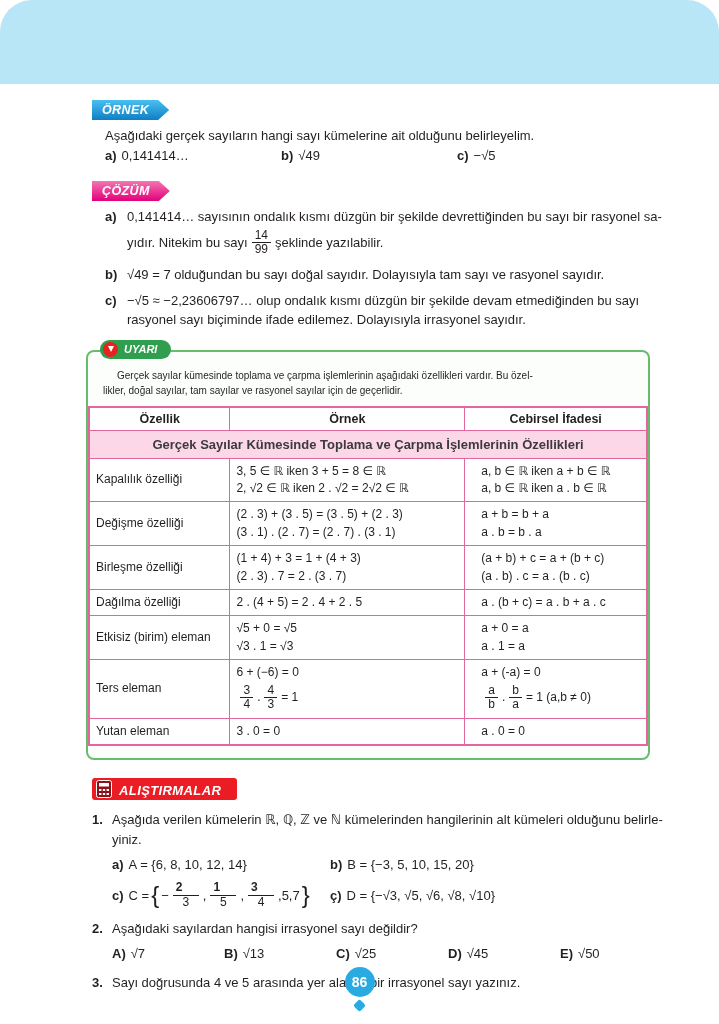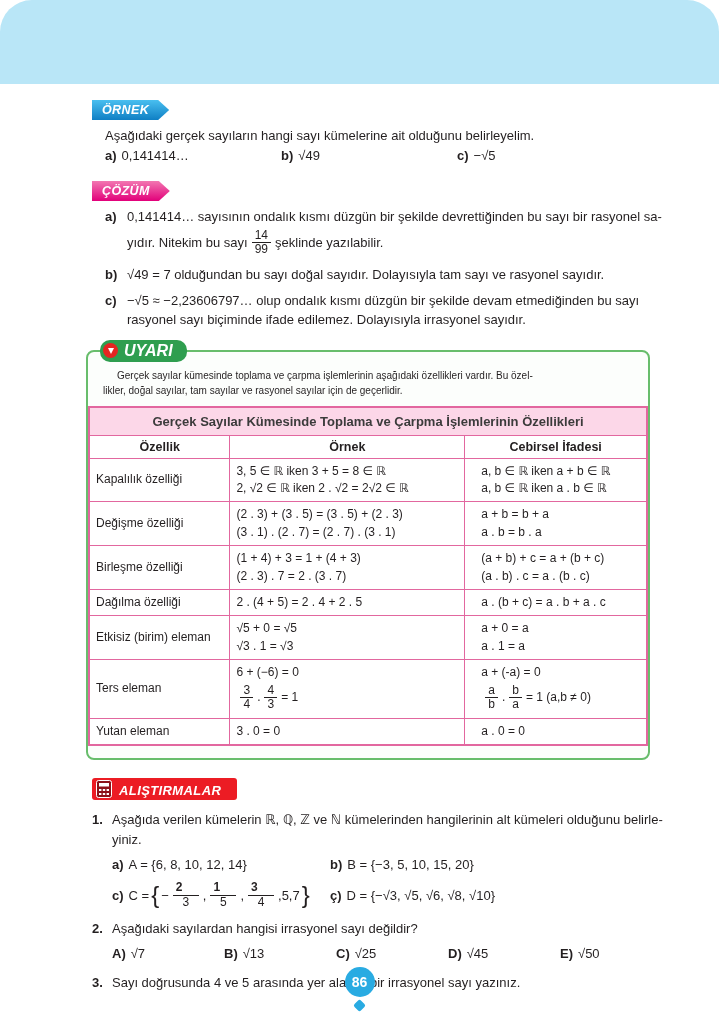--- a/index.html
+++ b/index.html
@@ -28,21 +28,21 @@
   .frac{display:inline-flex;flex-direction:column;align-items:center;vertical-align:middle;
         line-height:1.15;font-size:12px;margin:0 4px;}
   .frac .num{border-bottom:1px solid #231f20;padding:0 3px;}
   .frac .den{padding:0 3px;}
   .fracline{display:flex;align-items:center;margin:2px 0;}
 
   
   .uyari-box{position:relative;border:2px solid #68bd6c;border-radius:8px;background:#fcfefc;
              margin:20px 0 0 -6px;width:560px;padding:12px 0 12px 0;}
   .uyari-tab{position:absolute;top:-12px;left:12px;background:#2f9e4f;border-radius:10px;color:#fff;
-             font-weight:bold;font-style:italic;font-size:16px;display:flex;align-items:center;gap:6px;
+             font-weight:bold;font-style:italic;font-size:11px;display:flex;align-items:center;gap:6px;
              padding:2px 14px 2px 3px;}
   .uyari-icon{width:15px;height:15px;border-radius:50%;background:#e52421;display:flex;
               align-items:center;justify-content:center;flex:none;}
   .uyari-icon::after{content:"";width:0;height:0;border-left:3.5px solid transparent;
               border-right:3.5px solid transparent;border-top:6px solid #fff;}
   .uyari-intro{margin:4px 15px 8px 15px;line-height:1.5;font-size:10px;}
   .uyari-intro .l1{text-indent:14px;}
 
   
   table.props{border-collapse:collapse;margin:4px auto 0 auto;border:2px solid #e2679f;font-size:12px;}
@@ -140,26 +140,26 @@
         <span>UYARI</span>
       </div>
       <div class="uyari-intro">
         <div class="l1 nw">Gerçek sayılar kümesinde toplama ve çarpma işlemlerinin aşağıdaki özellikleri vardır. Bu özel-</div>
         <div class="nw">likler, doğal sayılar, tam sayılar ve rasyonel sayılar için de geçerlidir.</div>
       </div>
 
       <table class="props">
         <tbody>
             <tr>
-          <th class="title" colspan="3">Gerçek Sayılar Kümesinde Toplama ve Çarpma İşlemlerinin Özellikleri</th>
-        </tr>
-        <tr>
           <th class="colh">Özellik</th>
           <th class="colh">Örnek</th>
           <th class="colh">Cebirsel İfadesi</th>
+        </tr>
+        <tr>
+          <th class="title" colspan="3">Gerçek Sayılar Kümesinde Toplama ve Çarpma İşlemlerinin Özellikleri</th>
         </tr>
 
         <tr>
           <td class="oz">Kapalılık özelliği</td>
           <td class="or">
             <div>3, 5 ∈ ℝ iken 3 + 5 = 8 ∈ ℝ</div>
             <div>2, √2 ∈ ℝ iken 2 . √2 = 2√2 ∈ ℝ</div>
           </td>
           <td class="ce">
             <div>a, b ∈ ℝ iken a + b ∈ ℝ</div>

